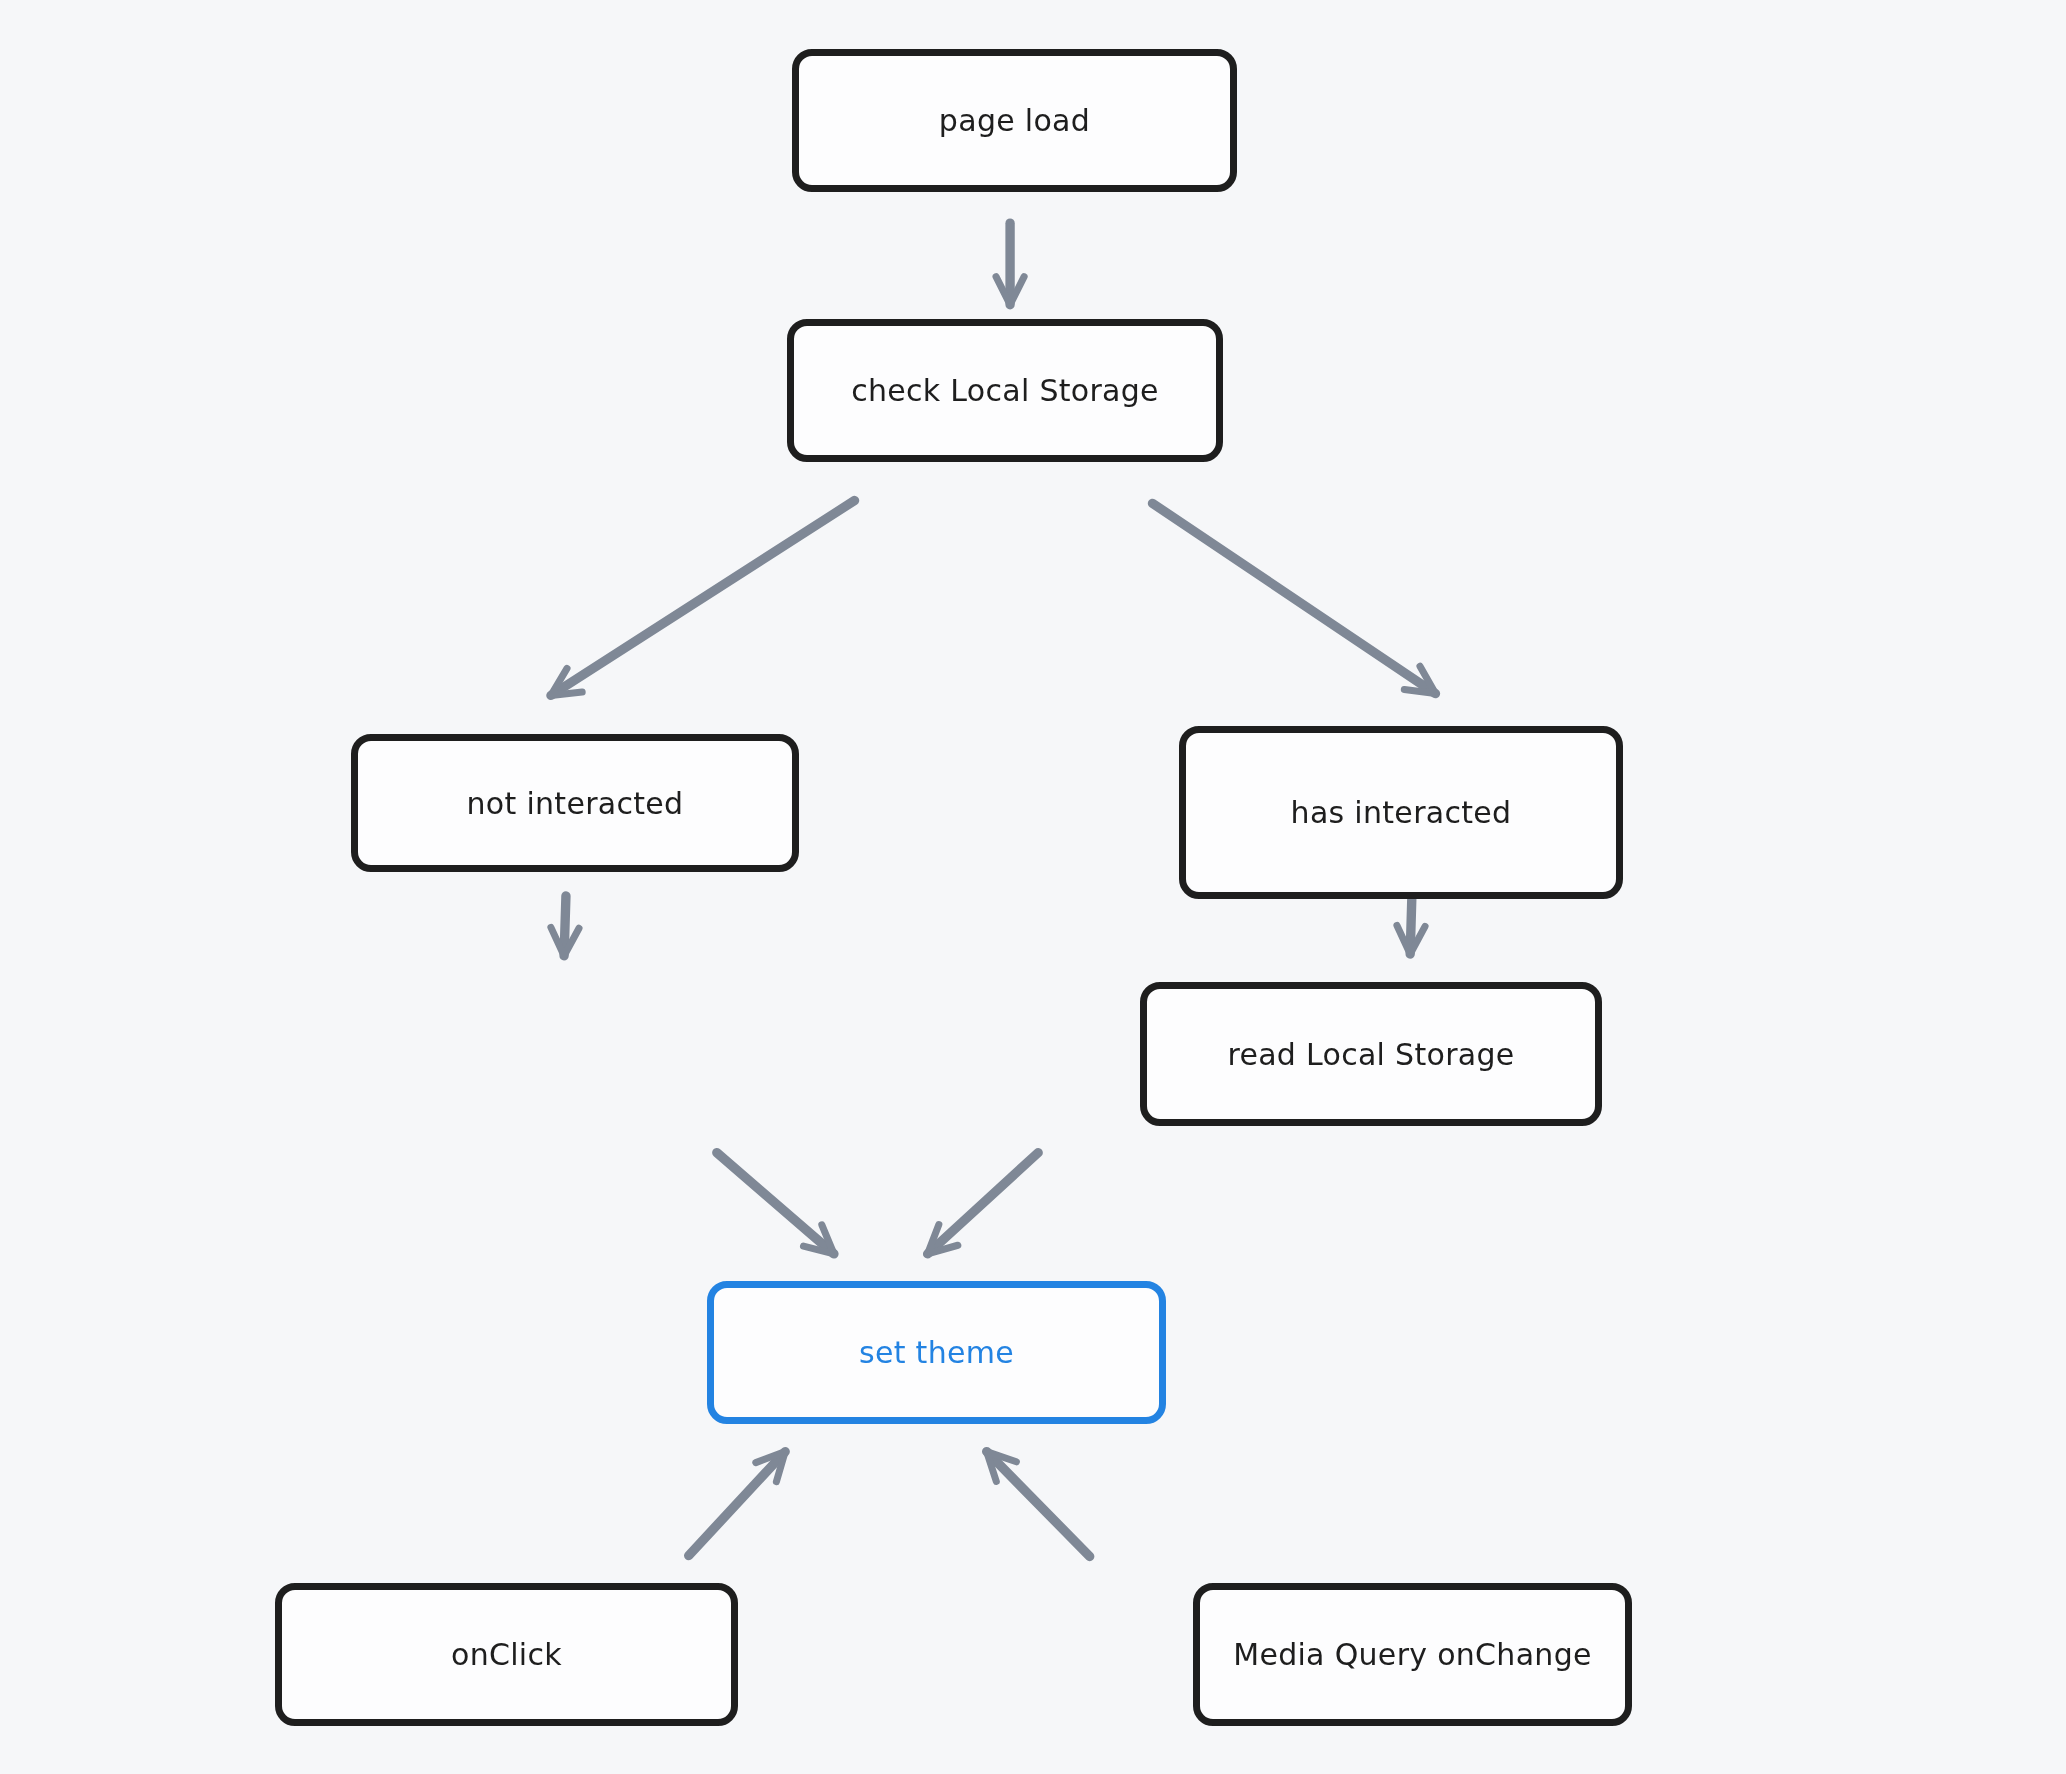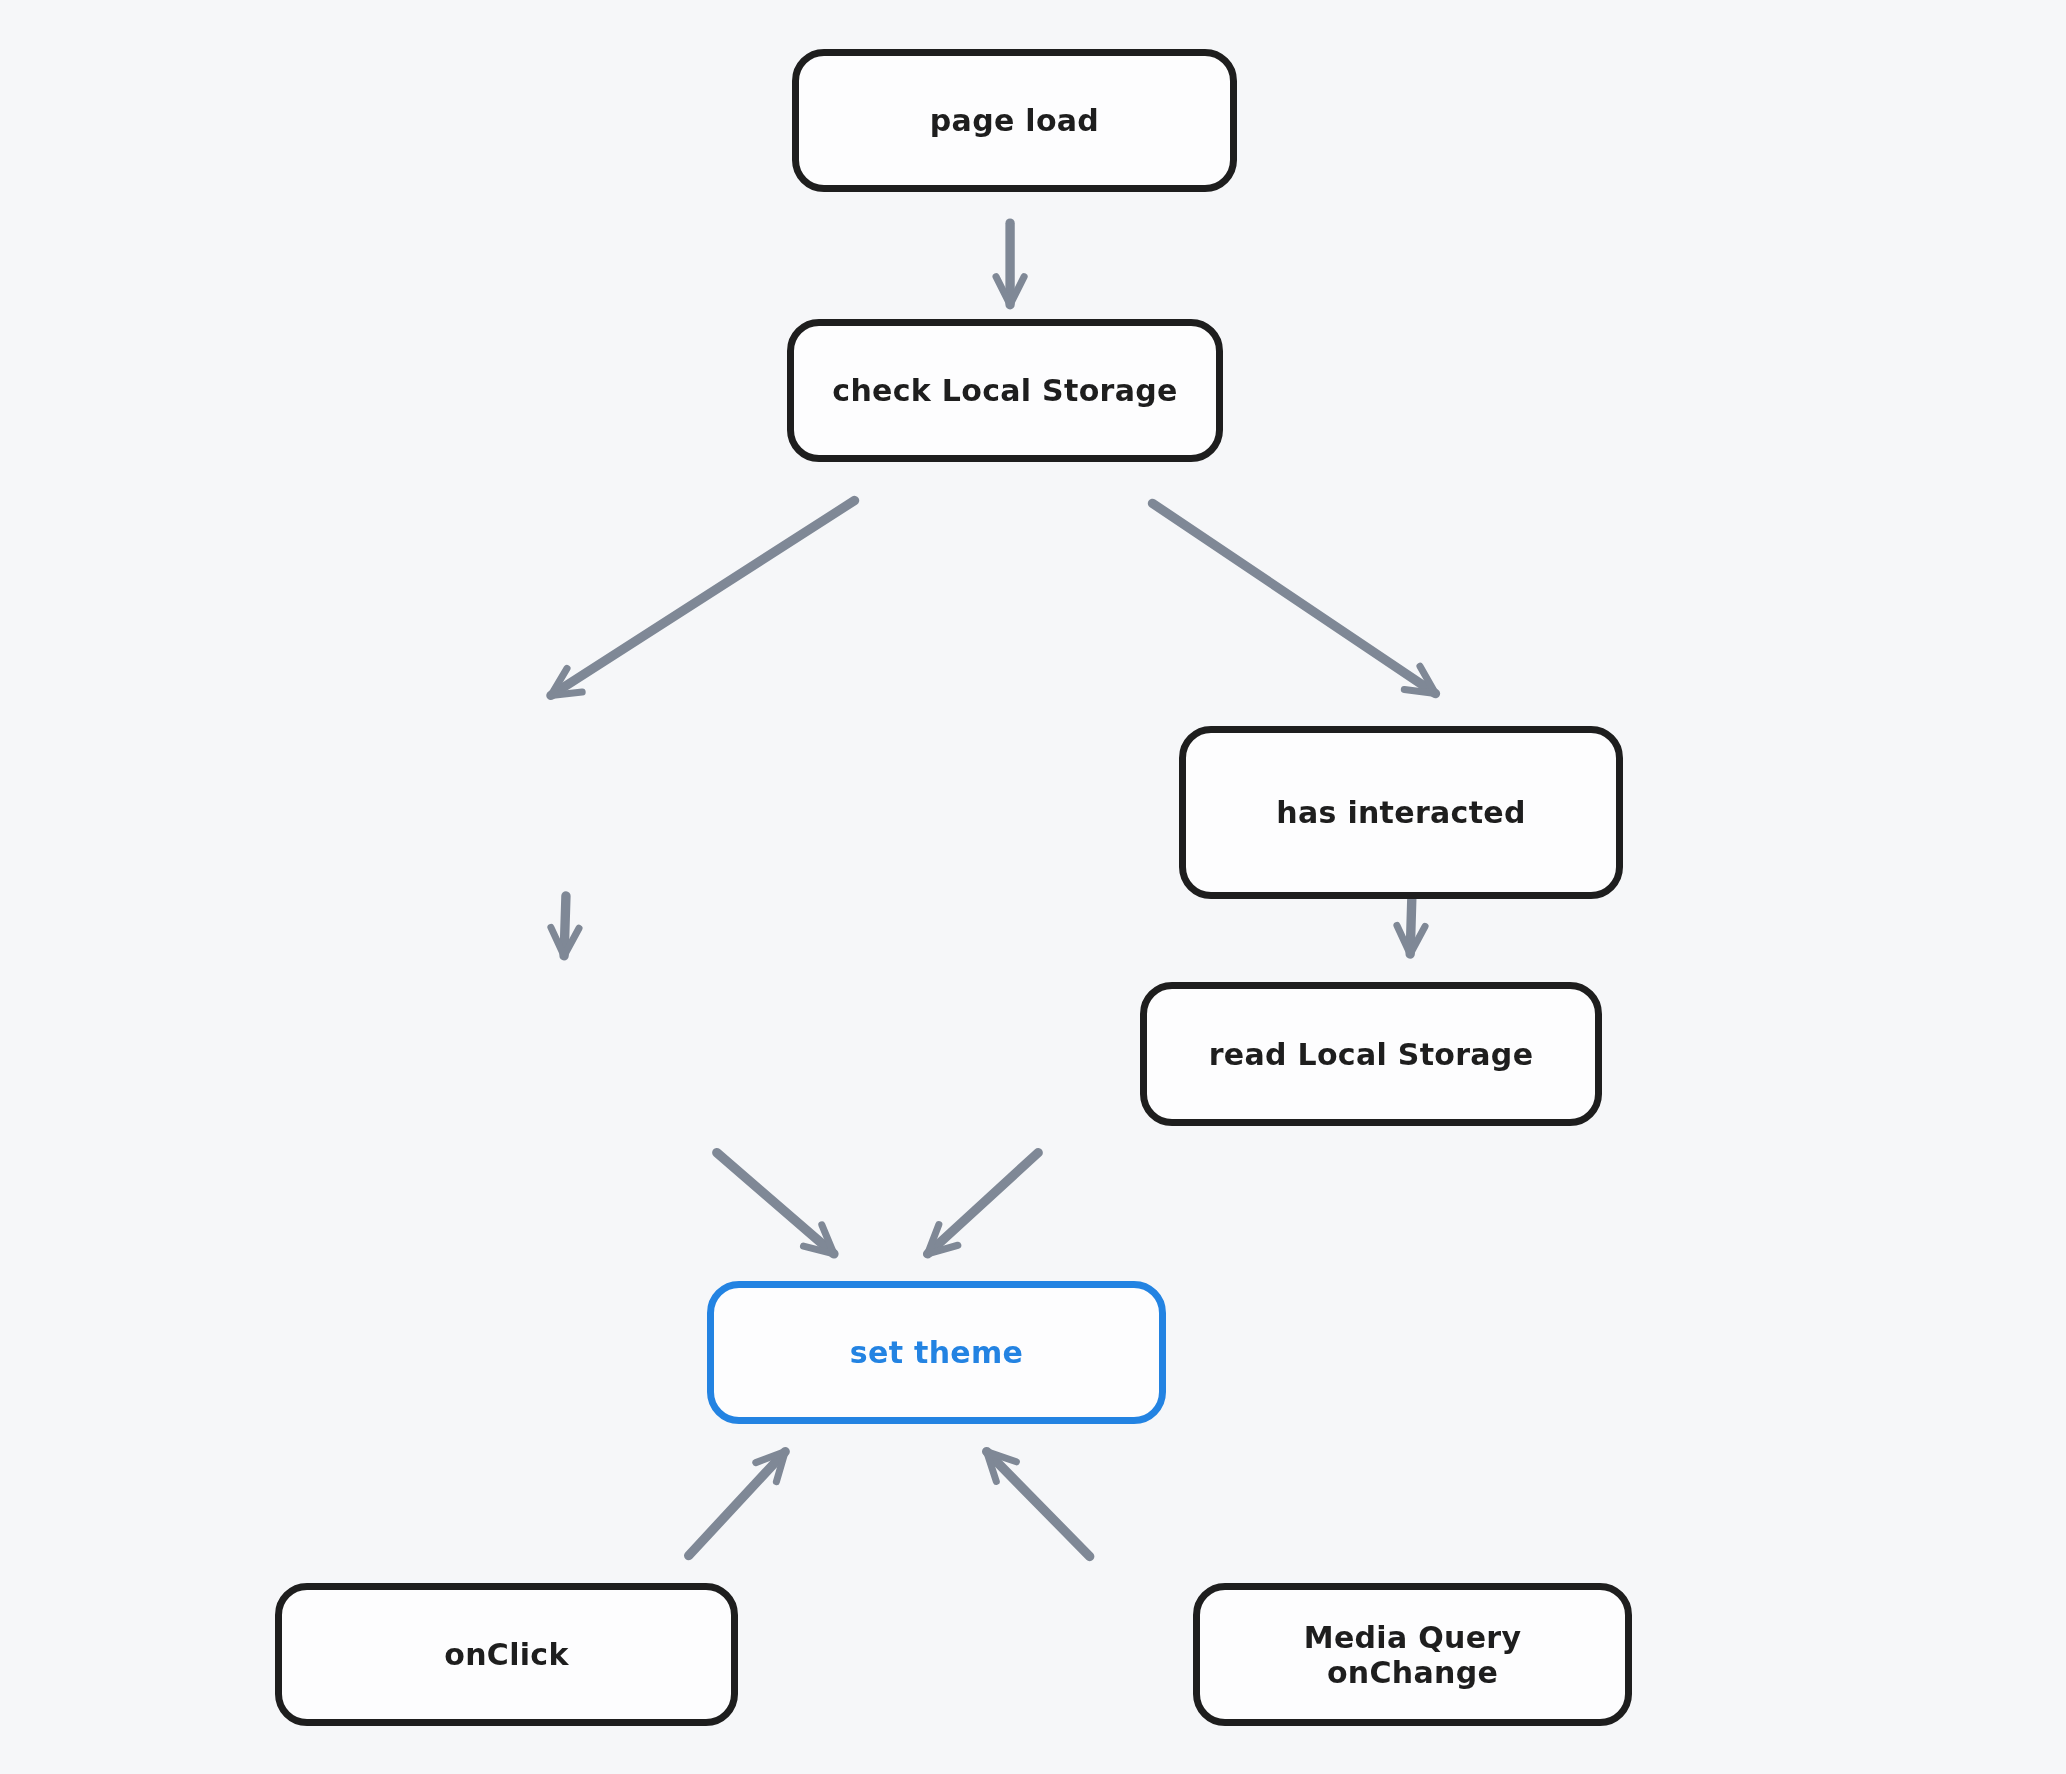--- a/index.html
+++ b/index.html
@@ -36,23 +36,23 @@
     stroke-linecap: round;
     fill: none;
   }
   .node {
     position: absolute;
     display: flex;
     align-items: center;
     justify-content: center;
     background: var(--node-fill);
     border: 7.5px solid var(--ink);
-    border-radius: 32px;
+    border-radius: 20px;
     font-size: 30px;
-    font-weight: 700;
+    font-weight: 400;
     letter-spacing: 0.3px;
     color: var(--ink);
     text-align: center;
     padding: 0 19px;
   }
   .node.accent {
     border-color: var(--accent);
     color: var(--accent);
   }
 </style>
@@ -79,20 +79,23 @@
   </svg>
 
   <div class="node dark" style="left:792px; top:49px; width:445px; height:143px;">
     <span>page load</span>
   </div>
 
   <div class="node dark" style="left:787px; top:319px; width:436px; height:143px;">
     <span>check Local Storage</span>
   </div>
 
+  <div class="node dark" style="left:351px; top:734px; width:448px; height:138px;">
+    <span>not interacted</span>
+  </div>
 
   <div class="node dark" style="left:1179px; top:726px; width:444px; height:173px;">
     <span>has interacted</span>
   </div>
 
 
   <div class="node dark" style="left:1140px; top:982px; width:462px; height:144px;">
     <span>read Local Storage</span>
   </div>
 

